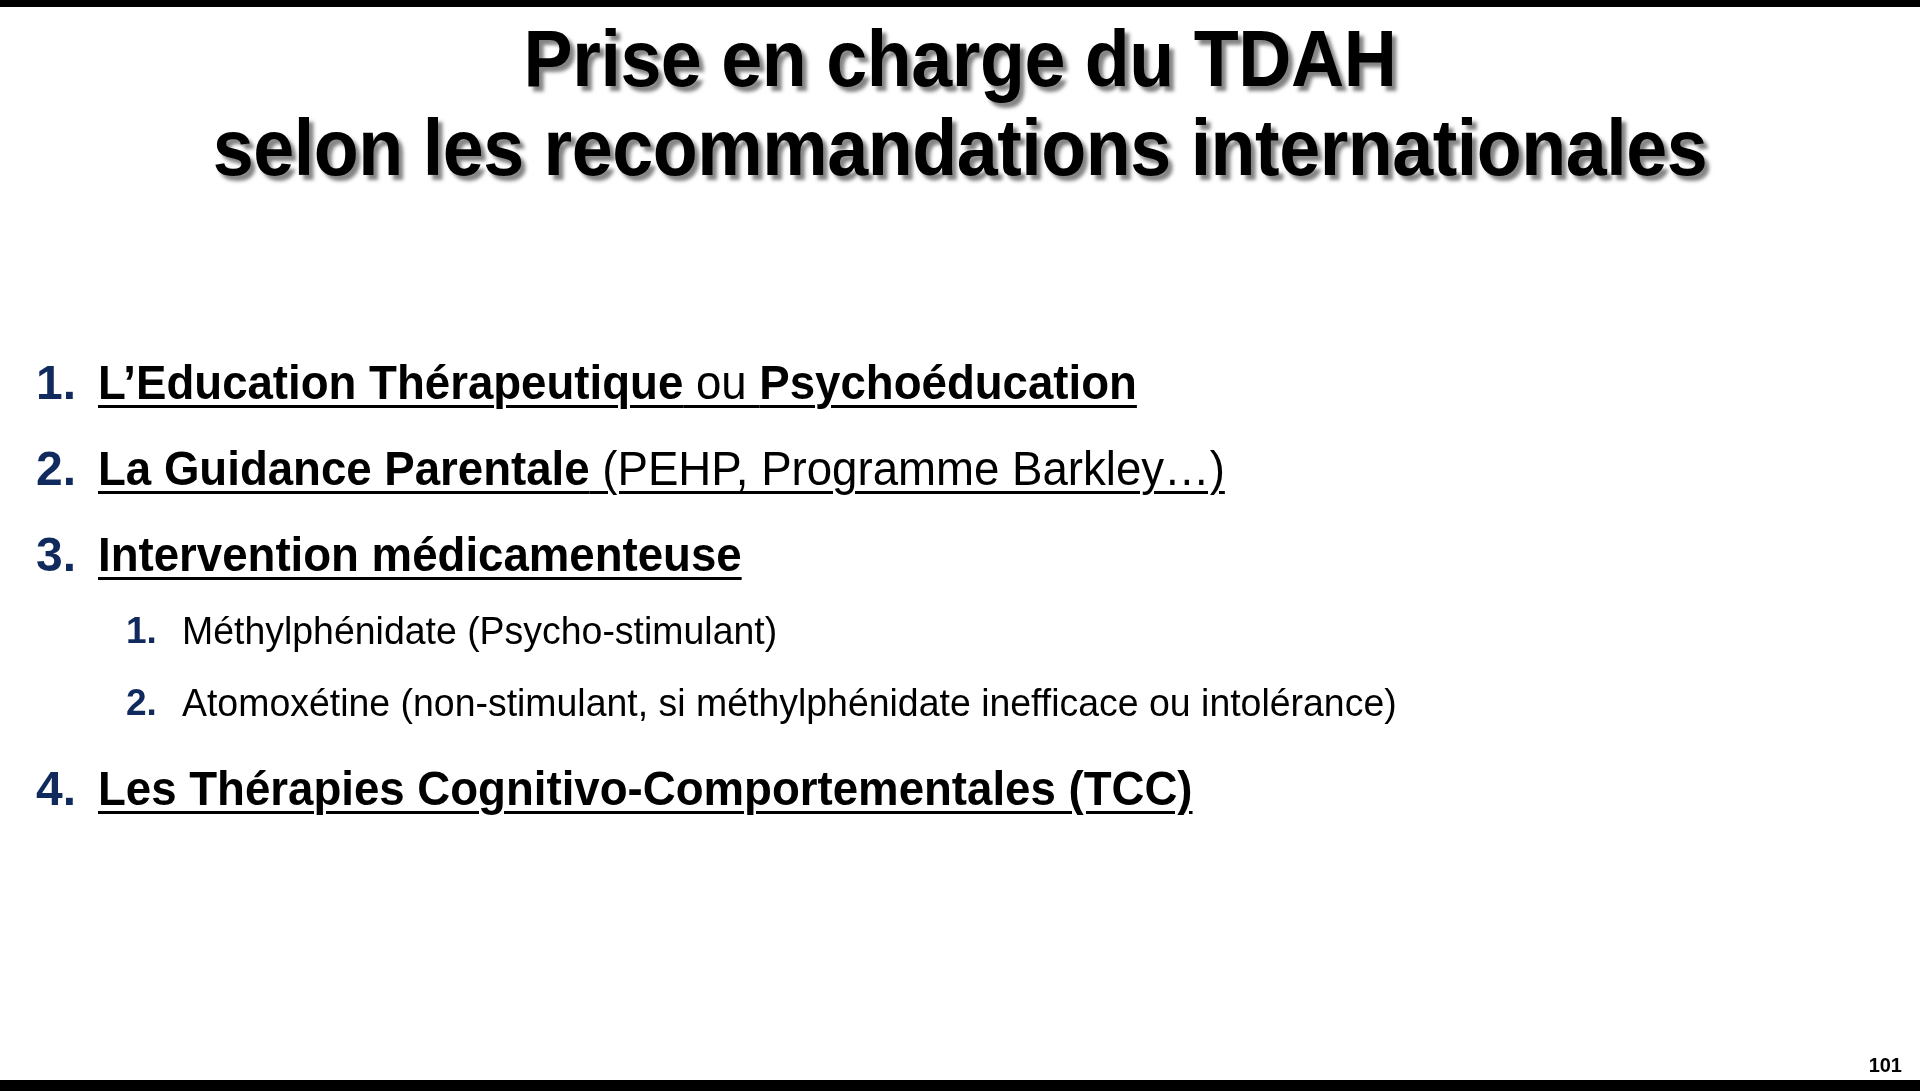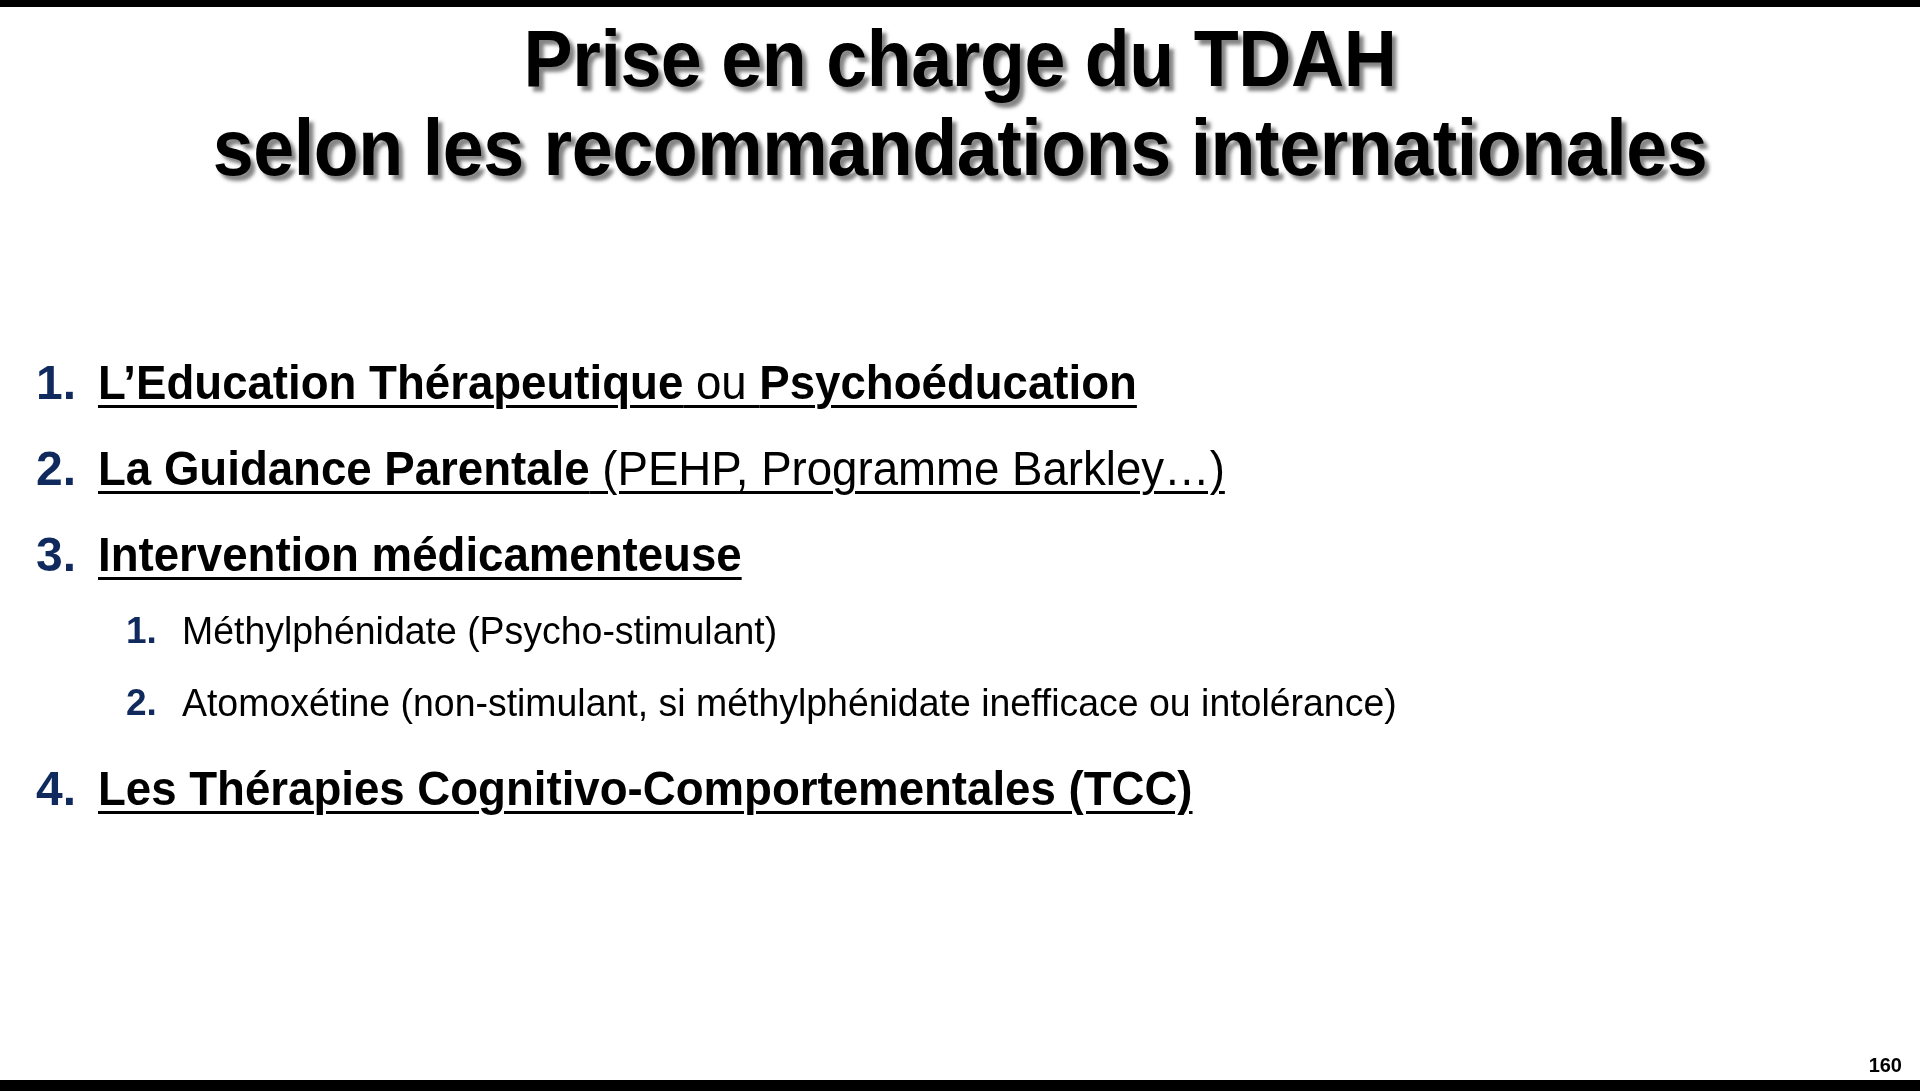--- a/index.html
+++ b/index.html
@@ -197,17 +197,17 @@
       </div>
     </div>
 
     <div class="li row4">
       <div class="li-num">4.</div>
       <div class="li-text"><span class="u"><span class="b">Les Thérapies Cognitivo-Comportementales (TCC)</span></span></div>
     </div>
 
   </div>
 
-  <div class="page-number">160</div>
+  <div class="page-number">101</div>
 
   <div class="edge-bar bottom"></div>
 
 </div>
 
 </body></html>

